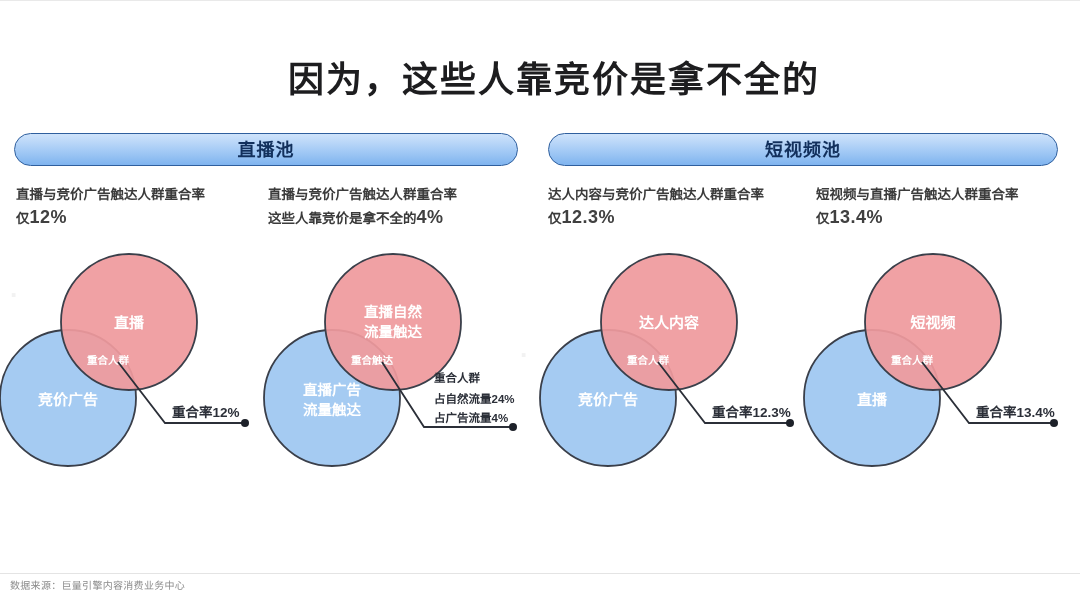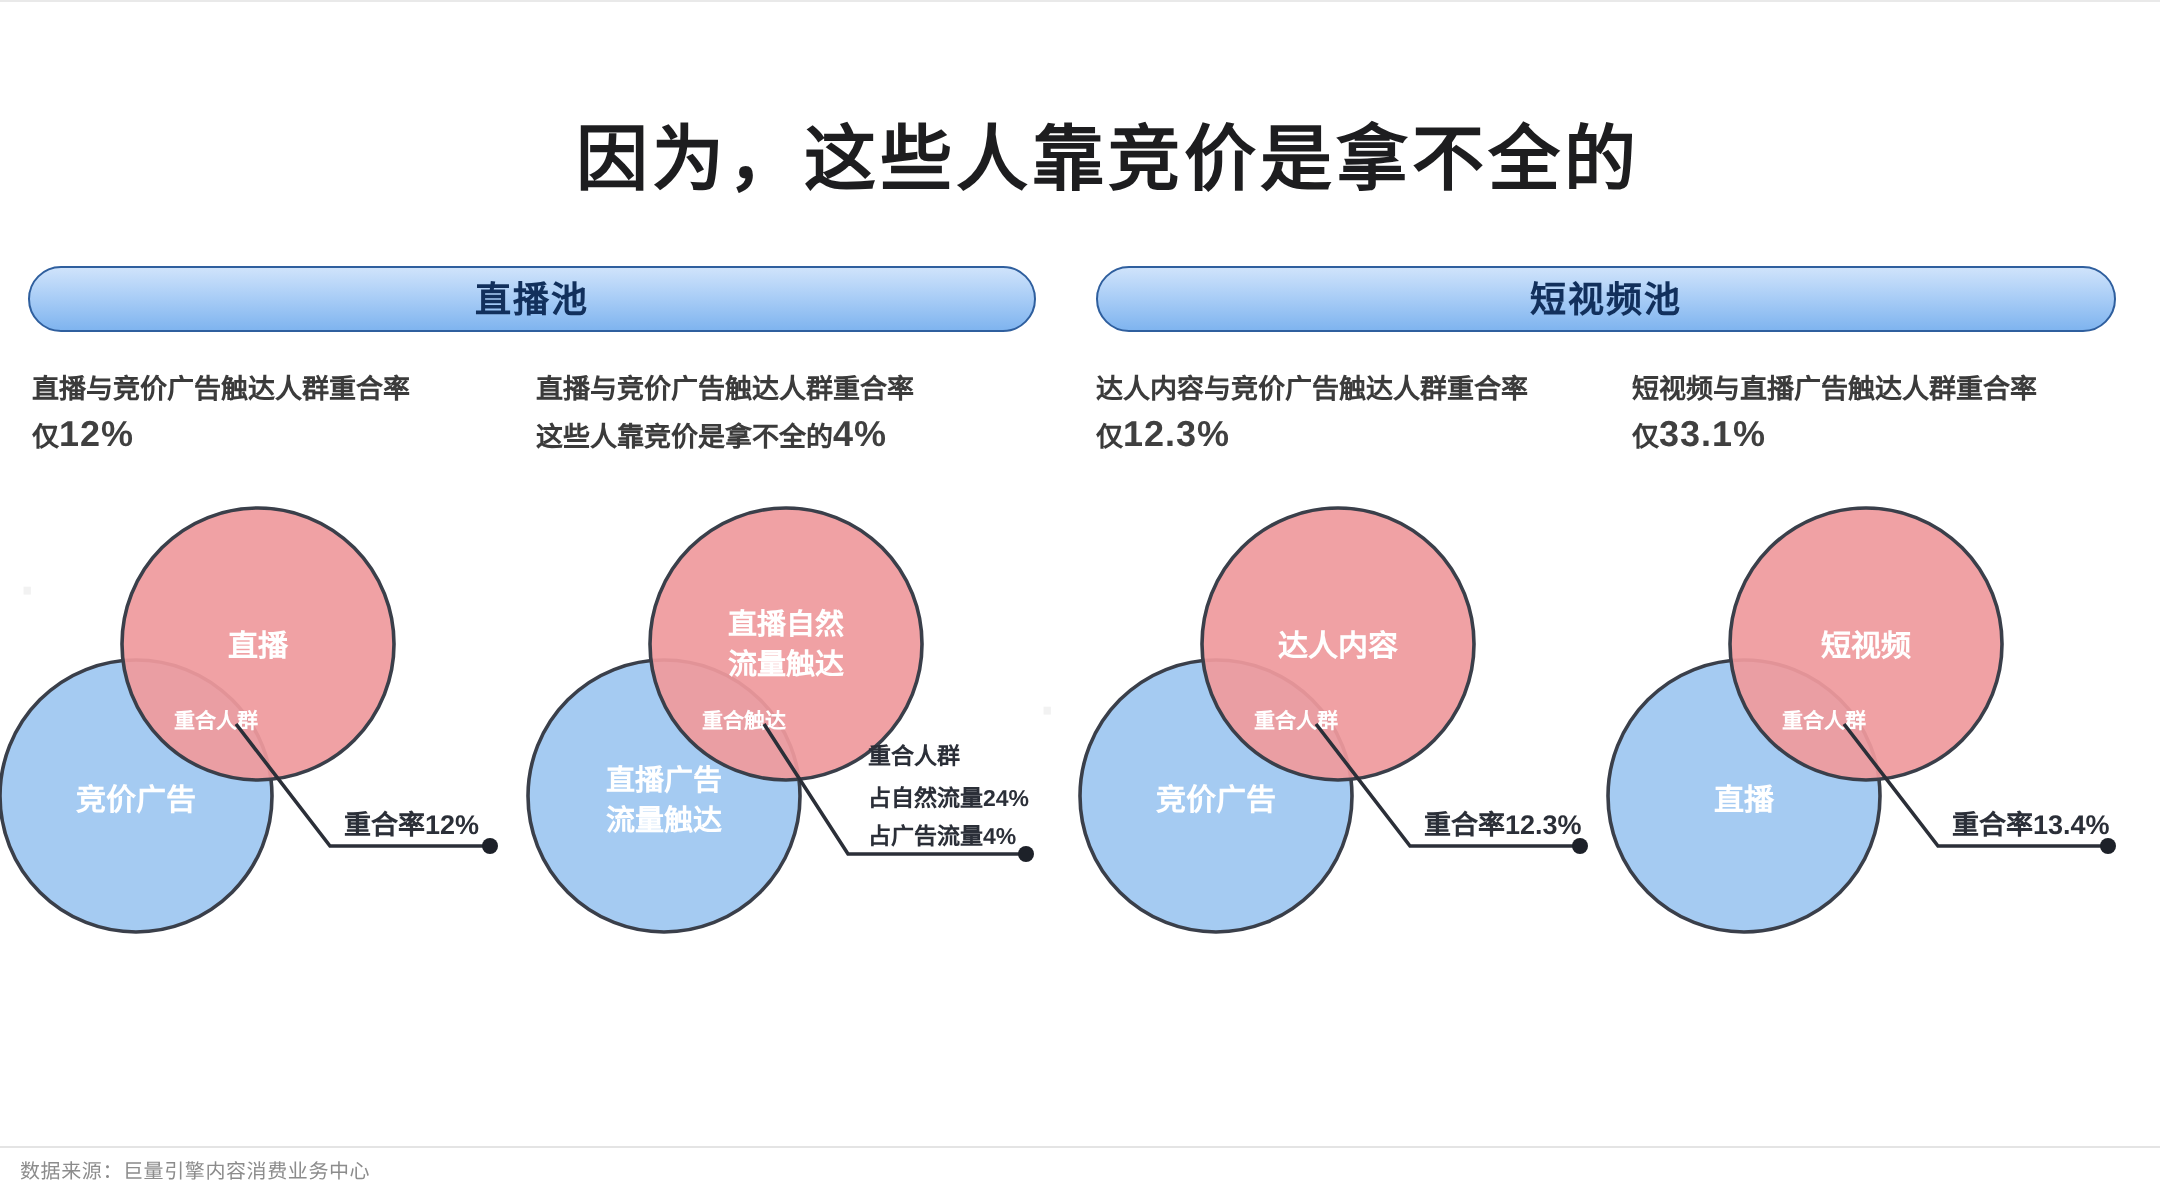--- a/index.html
+++ b/index.html
@@ -163,21 +163,21 @@
   <div class="pool-pill">
     <span class="pool-label">短视频池</span>
   </div>
   <div class="caption-row">
     <div class="caption cap-a">
       <span>达人内容与竞价广告触达人群重合率</span><br>
       <span>仅</span><span class="pct">12.3%</span>
     </div>
     <div class="caption cap-b">
       <span>短视频与直播广告触达人群重合率</span><br>
-      <span>仅</span><span class="pct">33.1%</span>
+      <span>仅</span><span class="pct">13.4%</span>
     </div>
   </div>
 </div>
 
 <div class="venn-layer">
   <svg width="1080" height="596" viewBox="0 0 1080 596" xmlns="http://www.w3.org/2000/svg">
 
     <g>
       <circle cx="68" cy="398" r="68" fill="#a5cbf2" stroke="#3a3f4a" stroke-width="1.8"></circle>
       <circle cx="129" cy="322" r="68" fill="#ef9a9d" fill-opacity="0.93" stroke="#3a3f4a" stroke-width="1.8"></circle>

